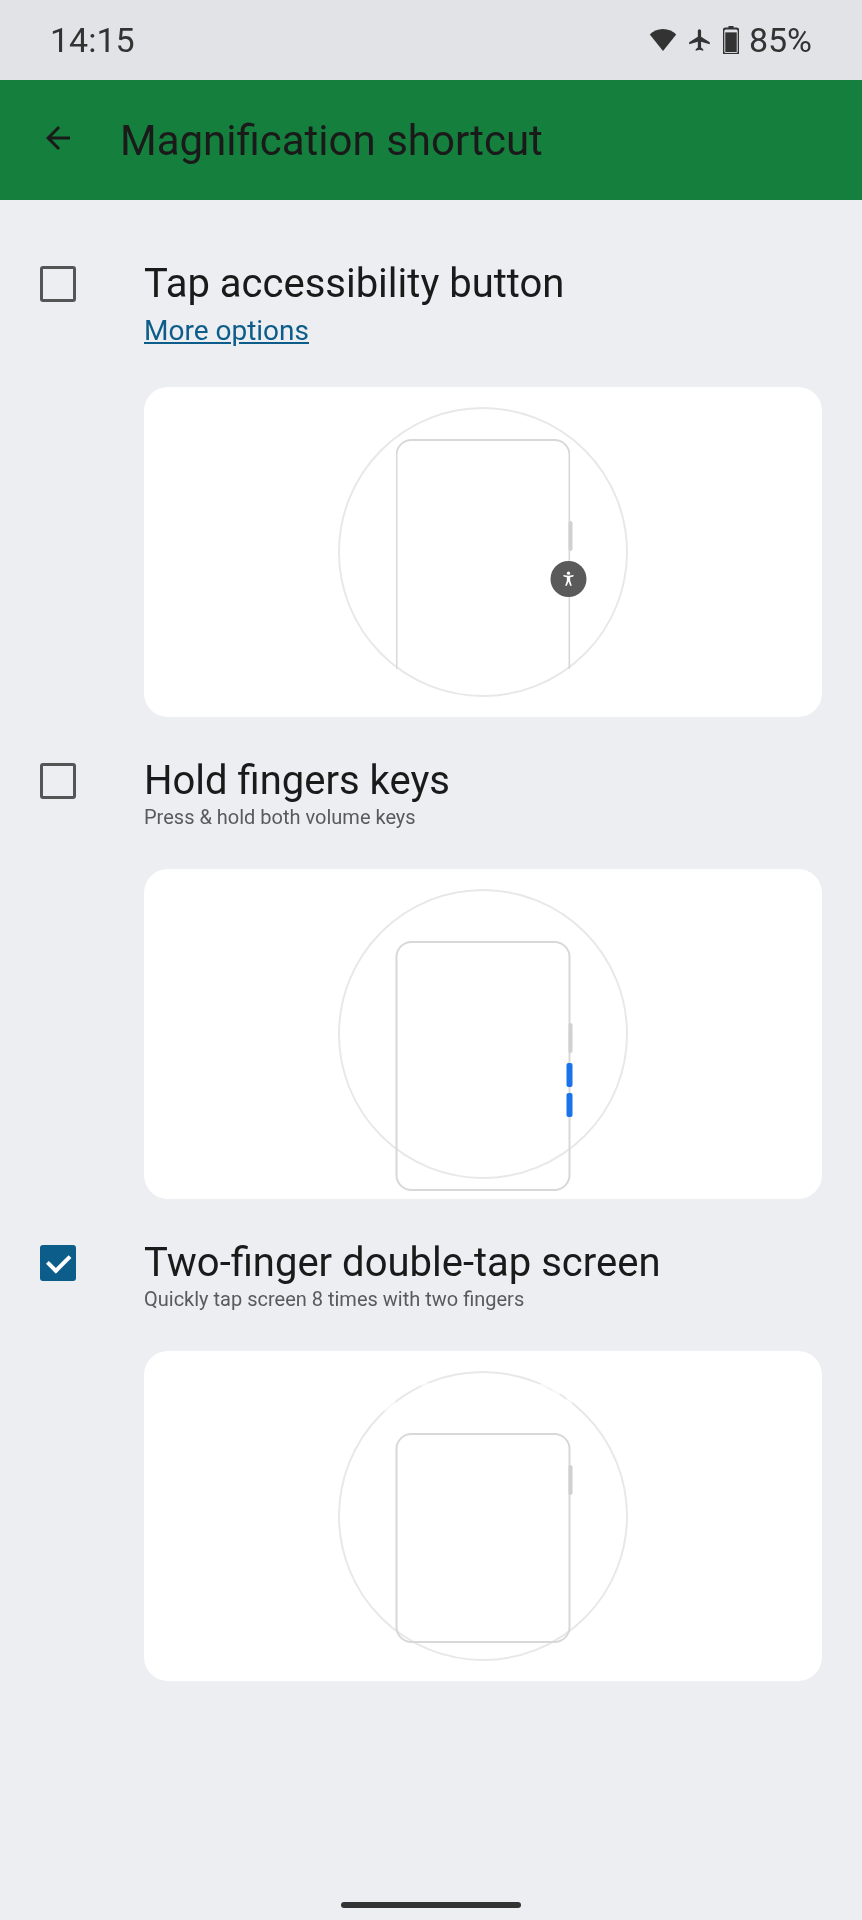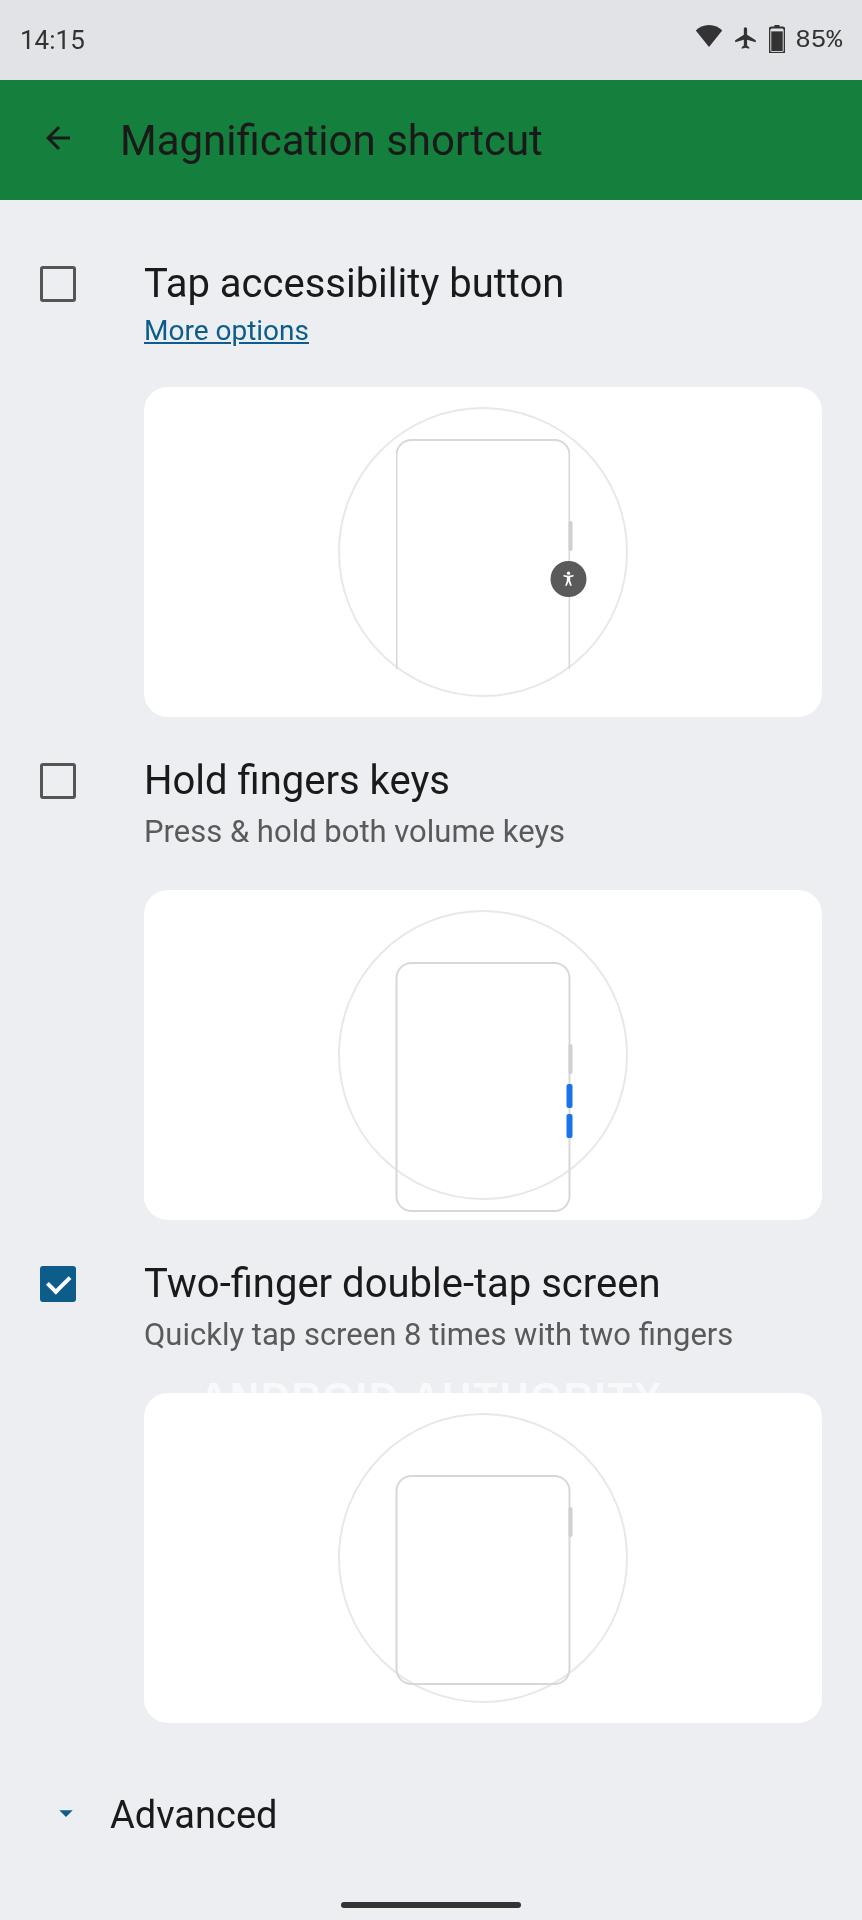--- a/index.html
+++ b/index.html
@@ -17,30 +17,29 @@
       overflow: hidden;
       position: relative;
     }
     
     .status-bar {
       height: 80px;
       background: #e1e3e6;
       display: flex;
       align-items: center;
       justify-content: space-between;
-      padding: 0 20px;
-      font-size: 26px;
+      padding: 0 50px;
+      font-size: 34px;
       color: #333;
     }
     
     .status-right {
       display: flex;
-      align-items: flex-start;
+      align-items: center;
       gap: 10px;
-      font-family: Liberation Mono, monospace;
     }
     
     .status-right svg {
       display: block;
     }
     
     .app-bar {
       height: 120px;
       background: #15803d;
       display: flex;
@@ -112,23 +111,22 @@
     .option-link {
       font-size: 28px;
       color: #0d5d8a;
       text-decoration: underline;
       margin-top: 6px;
       display: inline-block;
       cursor: pointer;
     }
     
     .option-subtitle {
-      font-size: 31px;
+      font-size: 20px;
       color: #5a5a5a;
-      margin-top: 8px;
     }
     
     .illustration {
       background: #ffffff;
       border-radius: 24px;
       height: 330px;
       margin-top: 40px;
       display: flex;
       align-items: center;
       justify-content: center;
@@ -344,26 +342,18 @@
       <div class="illustration">
         <div class="circle-bg">
           <div class="phone-outline centered">
             <div class="side-btn-gray" style="top:30px"></div>
           </div>
         </div>
       </div>
     </div>
   </div>
 
-  <div class="advanced-row">
-    <span class="expand-icon">
-      <svg width="32" height="32" viewBox="0 0 24 24">
-          <path fill="#0d5d8a" d="M7 10l5 5 5-5z"></path>
-        </svg>
-    </span>
-    <span class="advanced-label">Advanced</span>
-  </div>
 
 </div>
 
 <div class="watermark">ANDROID AUTHORITY</div>
 
 <div class="nav-handle"></div>
 
 </body></html>

